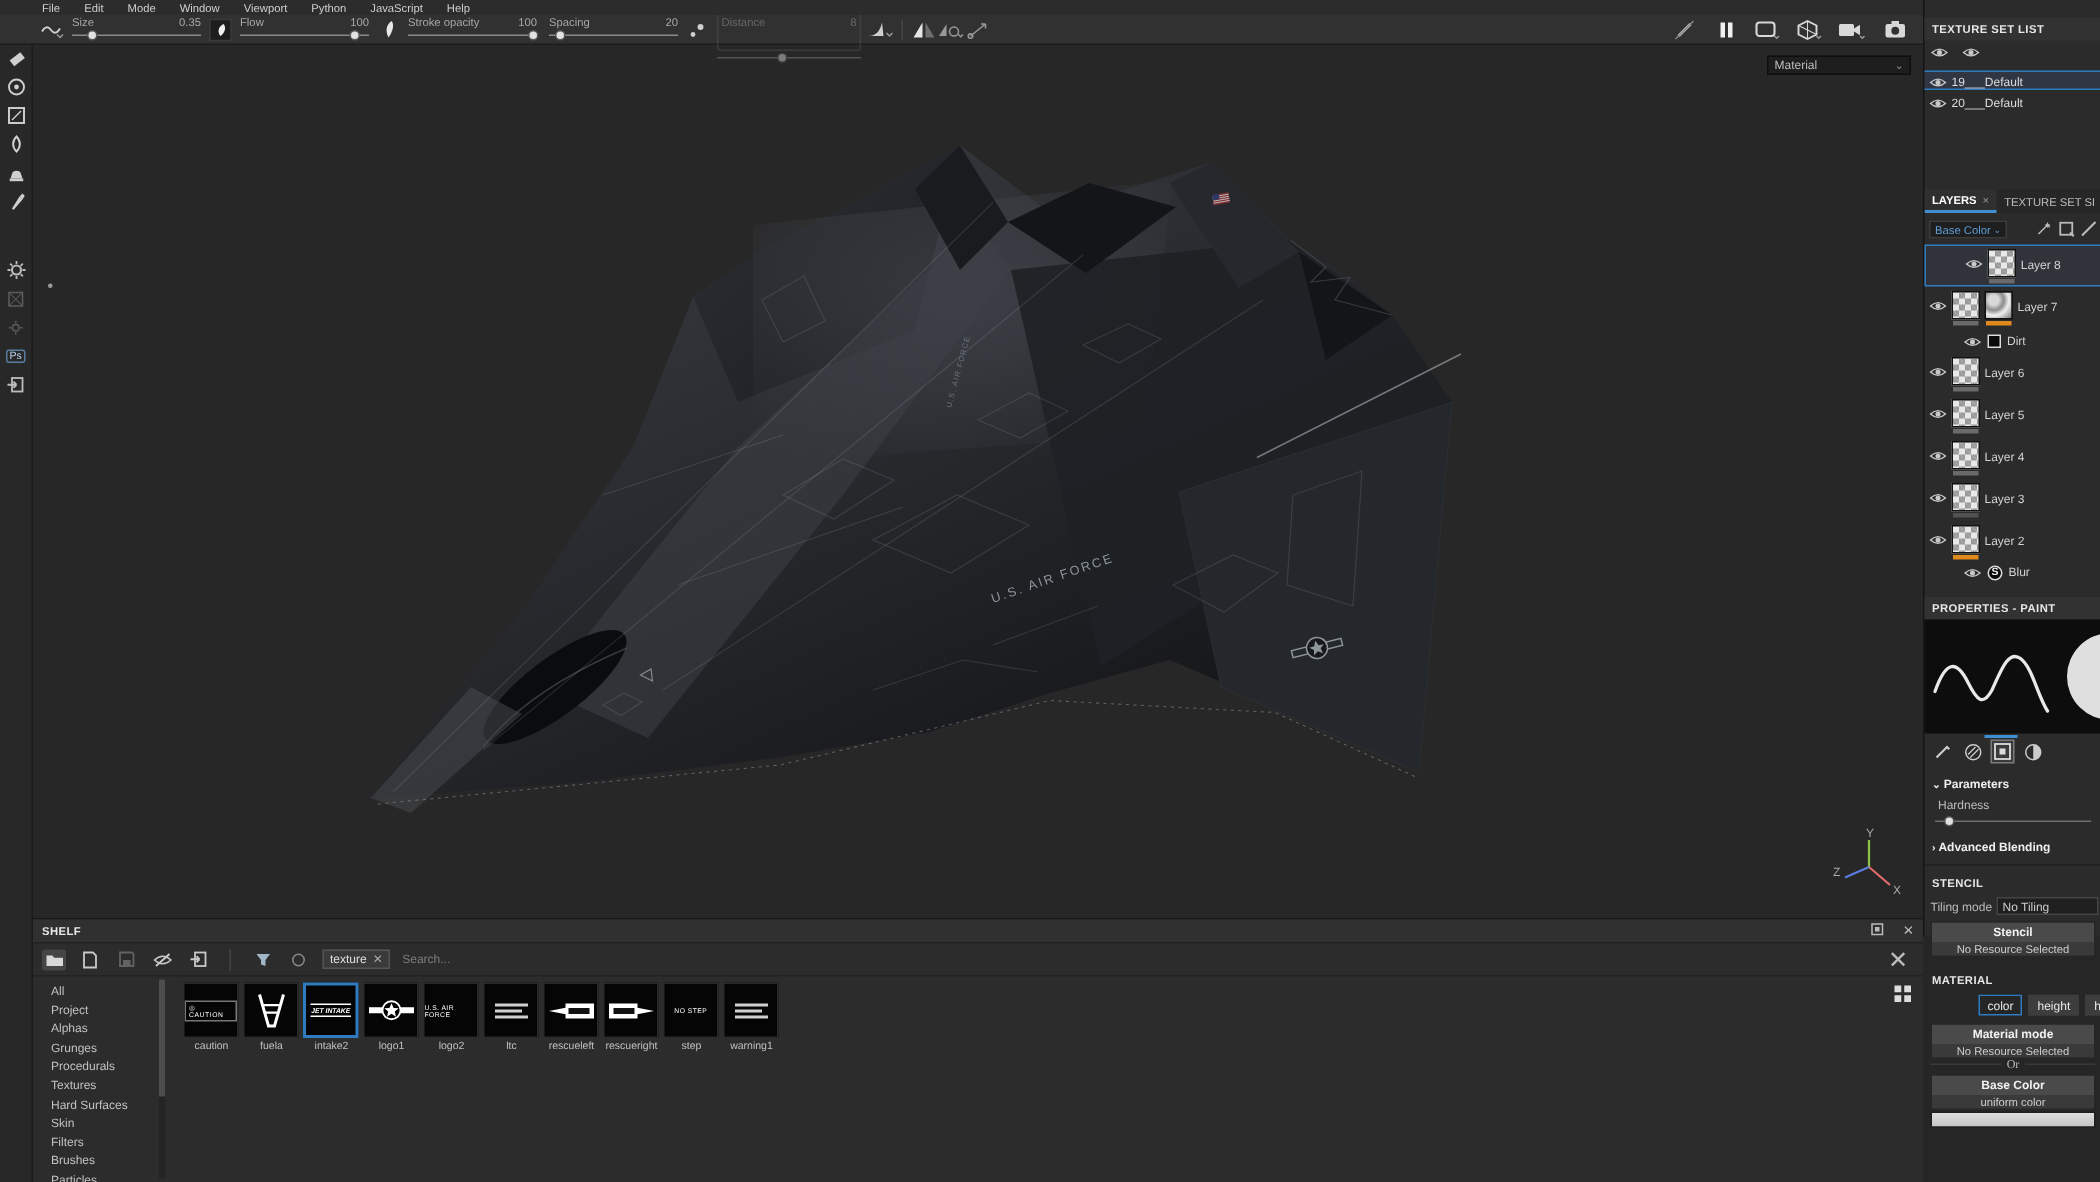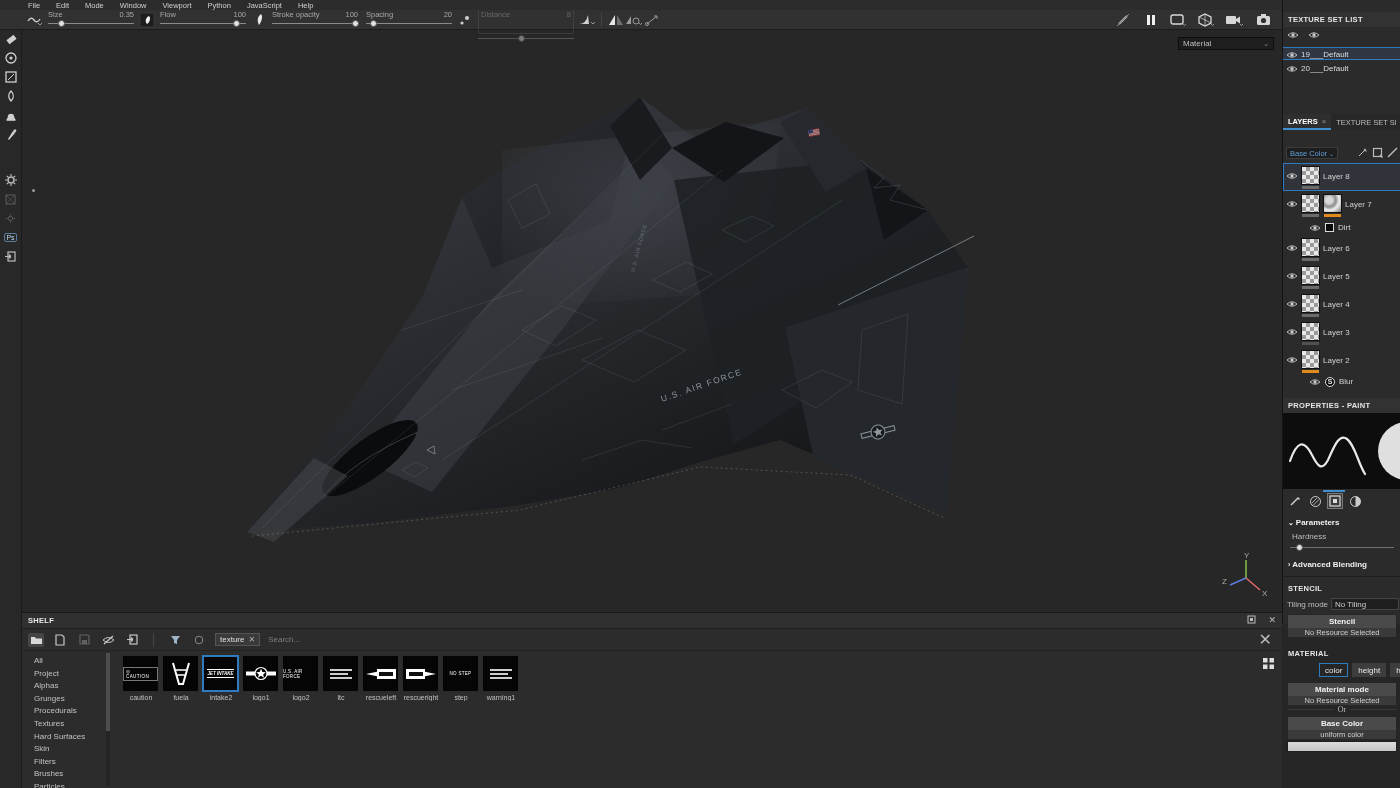--- a/index.html
+++ b/index.html
@@ -44,31 +44,31 @@
   #gizmo { position:absolute; right:12px; bottom:12px; }
 
   
   #rpanel { position:absolute; left:1282px; top:0; width:118px; height:624px; background:#2b2b2b;
     border-left:1px solid #141414; font-size:8px; z-index:6; }
   .sec-head { position:absolute; left:0; width:118px; height:15px; background:#323232; color:#e6e6e6;
     font-weight:bold; font-size:7.5px; letter-spacing:.3px; display:flex; align-items:center; padding:0 5px; }
   .eye { display:inline-flex; width:12px; justify-content:center; flex:0 0 auto; }
   .tsl-item { display:flex; align-items:flex-end; gap:3px; height:13px; padding:0 3px; color:#ddd; }
   .tsl-item.selected { border-top:1px solid #2e7bc0; border-bottom:1px solid #2e7bc0; background:#303642; }
-  #tabbar { position:absolute; left:0; top:114px; width:118px; height:16px; background:#272727;
+  #tabbar { position:absolute; left:0; top:126px; width:118px; height:16px; background:#272727;
     display:flex; align-items:stretch; font-size:7.5px; white-space:nowrap; overflow:hidden; }
   .tab { display:flex; align-items:center; gap:4px; padding:0 5px; color:#bdbdbd; }
   .tab.active { color:#fff; font-weight:bold; border-bottom:2px solid #3f8fd0; background:#2f2f2f; }
   #layers-toolbar { position:absolute; left:0; top:144px; width:118px; height:18px; display:flex; align-items:center; gap:4px; padding:0 3px; }
   #channel-dd { width:52px; height:12px; background:#1e1e1e; border:1px solid #3c3c3c; color:#5f9fd8;
     font-size:7.5px; display:flex; align-items:center; justify-content:space-between; padding:0 3px; }
   .mini-ico { color:#bbb; font-size:9px; }
   #layers-list { position:absolute; left:0; top:163px; width:118px; }
   .lrow { display:flex; align-items:flex-start; gap:3px; padding:2px 2px 1px 2px; border:1px solid transparent; min-height:26px; }
-  .lrow.selected { border-color:#2e7bc0; background:#30343a; }
+  .lrow.selected { border-color:#2e7bc0; background:#30343a;justify-content:center; }
   .thumbwrap { display:flex; flex-direction:column; gap:1px; }
   .checker { width:19px; height:19px; border:1px solid #111; background-color:#e9e9e9;
     background-image:linear-gradient(45deg,#9a9a9a 25%,transparent 25%,transparent 75%,#9a9a9a 75%),
                      linear-gradient(45deg,#9a9a9a 25%,transparent 25%,transparent 75%,#9a9a9a 75%);
     background-size:8px 8px; background-position:0 0,4px 4px; }
   .maskthumb { width:19px; height:19px; border:1px solid #111;
     background:radial-gradient(circle at 30% 30%, #d8d8d8 0 20%, #8c8c8c 40%, #efefef 60%, #777 100%); }
   .opbar { width:17px; height:3px; background:#6a6a6a; margin-left:1px; }
   .opbar.orange { background:#e08a1e; }
   .lname { margin-top:6px; color:#d2d2d2; }

